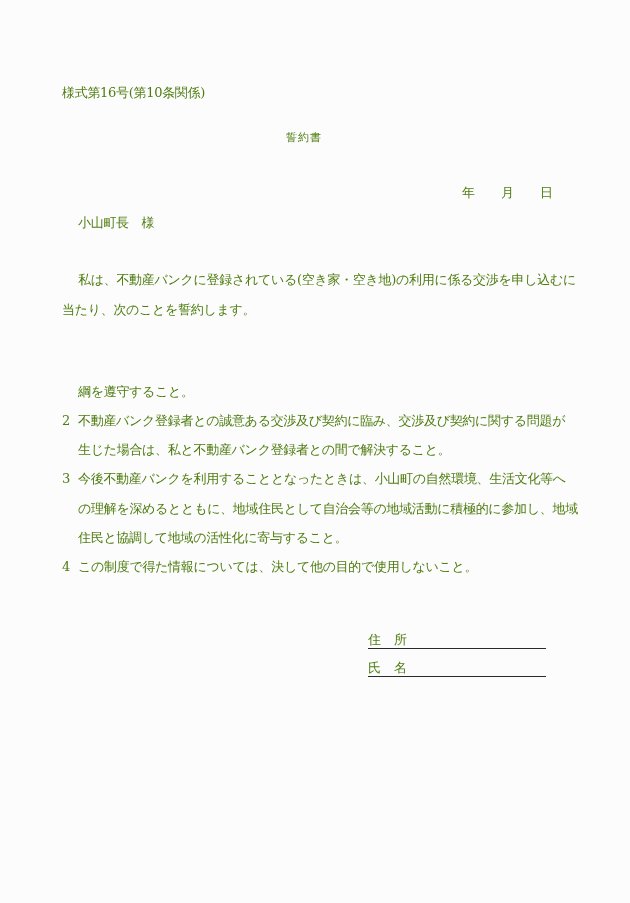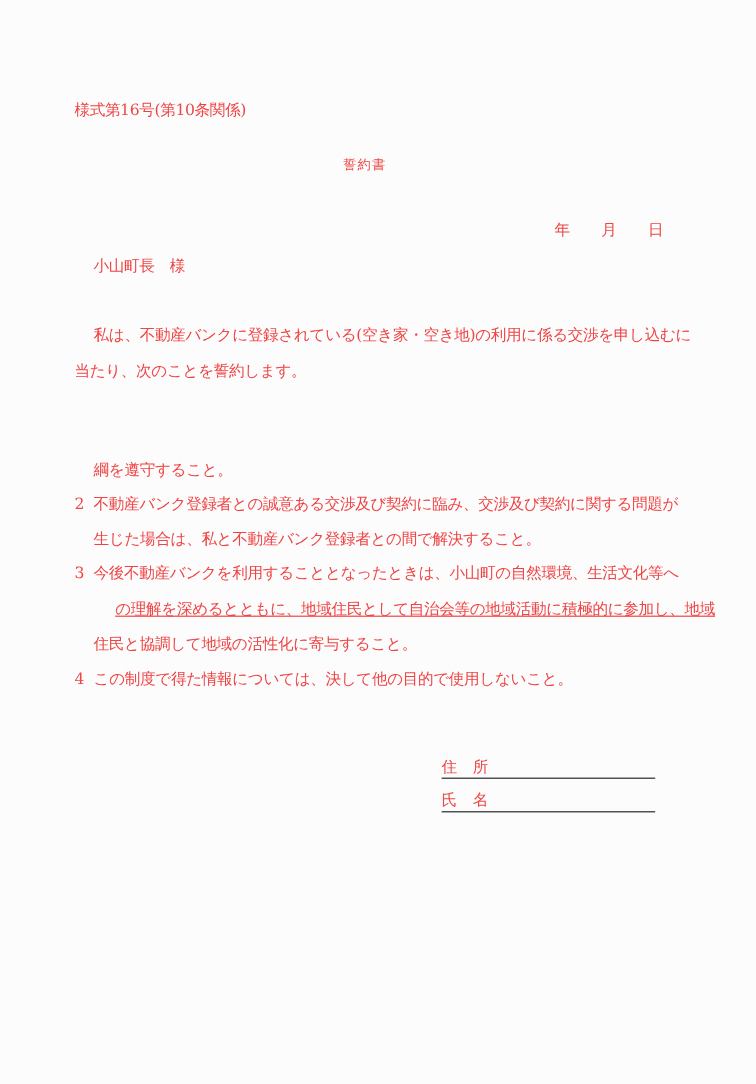--- a/index.html
+++ b/index.html
@@ -7,21 +7,21 @@
     padding: 0;
     background: #fcfcfc;
   }
   .page {
     position: relative;
     width: 630px;
     height: 903px;
     background: #fcfcfc;
     font-family: "DejaVu Serif", "Liberation Serif", serif;
     font-size: 13px;
-    color: #ef4444;
+    color: #4d7c0f;
     overflow: hidden;
   }
   .line {
     position: absolute;
     white-space: nowrap;
     line-height: 17px;
     letter-spacing: -0.3px;
   }
   .num {
     display: inline-block;
@@ -52,21 +52,21 @@
     left: 78px;
   }
   .body-l1 { top: 271px; left: 78px; }
   .body-l2 { top: 301px; left: 62px; }
 
   .i1-l1 { top: 354px; left: 62px; }
   .i1-l2 { top: 383px; left: 78px; font-family: Liberation Serif, serif; }
   .i2-l1 { top: 412px; left: 62px; }
   .i2-l2 { top: 441px; left: 78px; }
   .i3-l1 { top: 470px; left: 62px; }
-  .i3-l2 { top: 500px; left: 96px; text-decoration: underline; }
+  .i3-l2 { top: 500px; left: 78px; }
   .i3-l3 { top: 529px; left: 78px; text-align: right; }
   .i4-l1 { top: 558px; left: 62px; }
 
   .sig-line {
     position: absolute;
     left: 368px;
     width: 178px;
     height: 17px;
     border-bottom: 1px solid #2a2a2a;
     white-space: nowrap;

